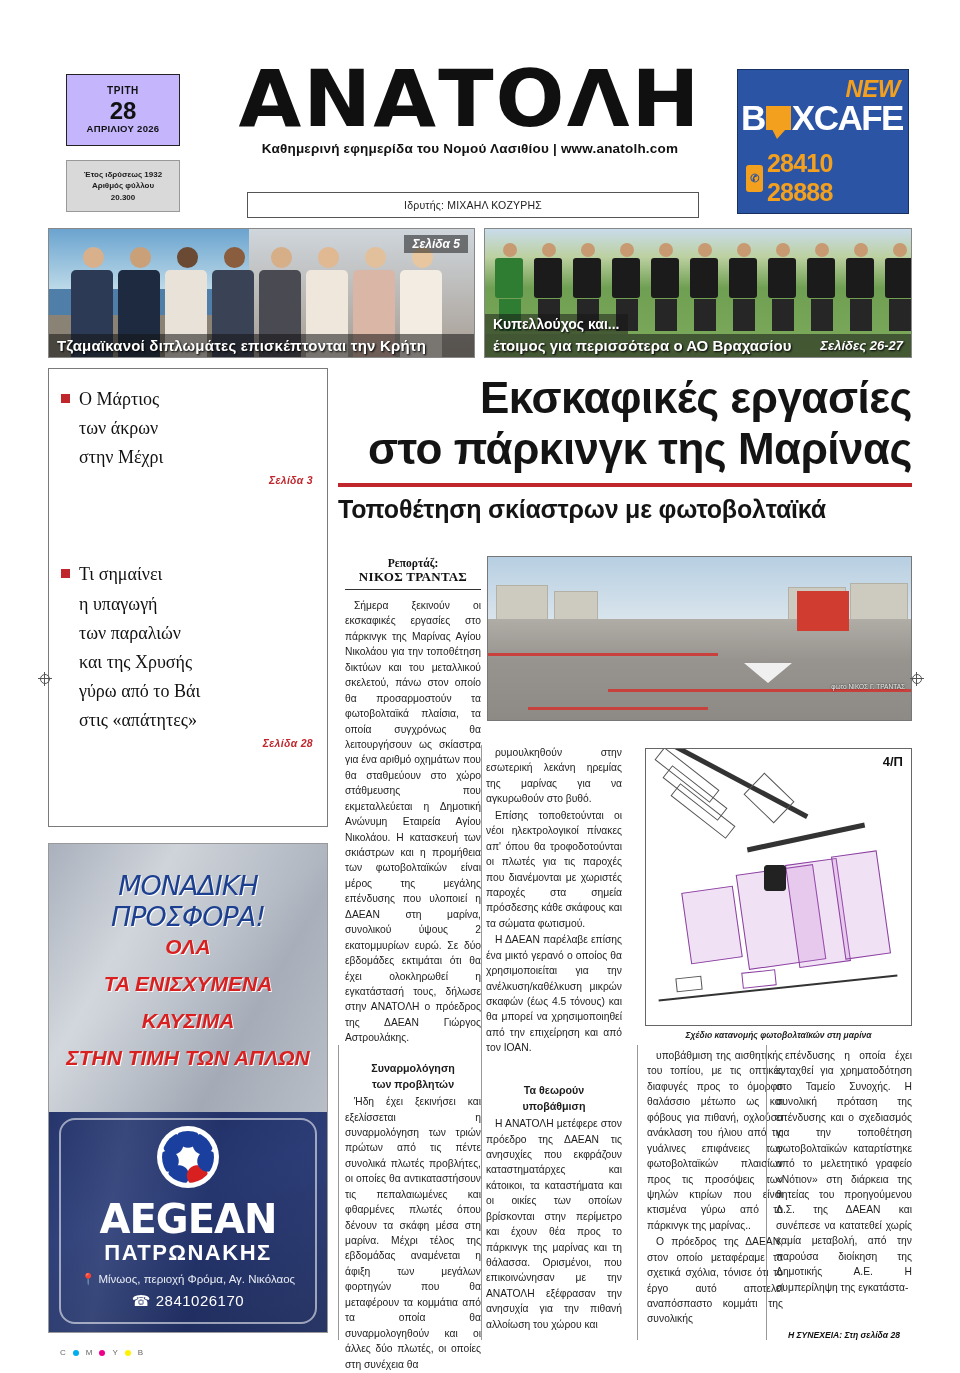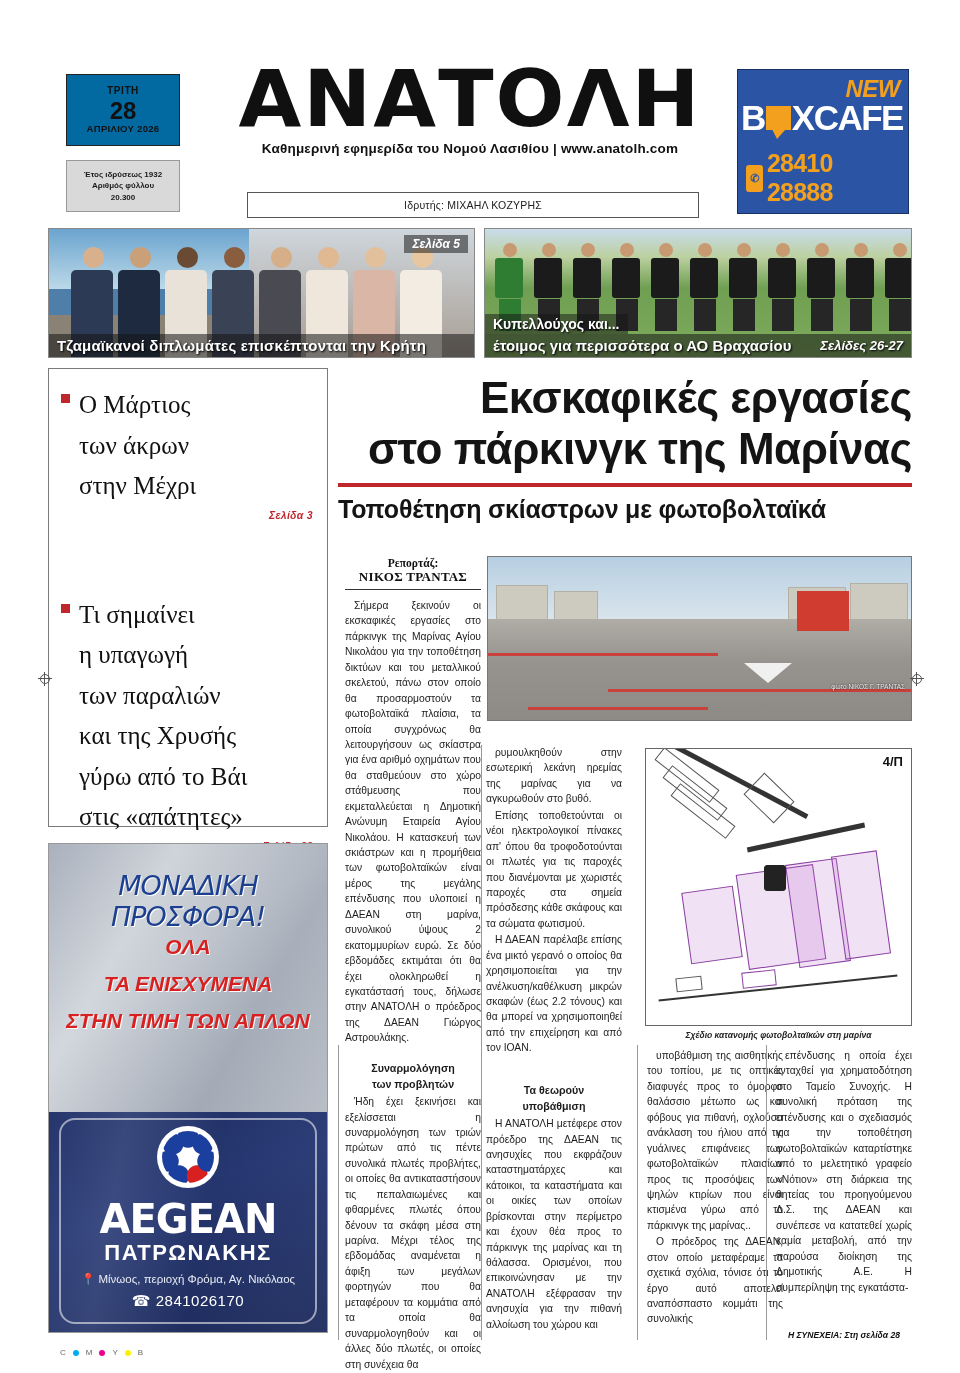--- a/index.html
+++ b/index.html
@@ -10,21 +10,21 @@
     color: #111;
     position: relative;
     overflow: hidden;
   }
   .page { position:absolute; inset:0; }
 
   
   .masthead { position:absolute; left:0; top:0; width:960px; height:225px; }
   .datebox {
     position:absolute; left:66px; top:74px; width:114px; height:72px;
-    border:1px solid #222; background:#0369a1;
+    border:1px solid #222; background:#c4b5fd;
     display:flex; flex-direction:column; align-items:center; justify-content:center;
     line-height:1.05;
   }
   .datebox .dow { font-size:10px; font-weight:bold; letter-spacing:.6px; }
   .datebox .day { font-size:24px; font-weight:bold; margin:1px 0 1px; }
   .datebox .my  { font-size:9.5px; font-weight:bold; letter-spacing:.3px;text-align:center; }
   .foundbox {
     position:absolute; left:66px; top:160px; width:114px; height:52px;
     border:1px solid #999; background:#d9d9d9;
     display:flex; flex-direction:column; align-items:center; justify-content:center;
@@ -129,21 +129,21 @@
   .pg-inline { font-size:13px; font-style:italic; font-weight:bold; }
 
   
   .sidebar { position:absolute; left:48px; top:368px; width:280px; height:459px;
              border:1px solid #7a7a7a; background:#fff; padding:16px 14px 10px 12px; }
   .teaser { margin-bottom:22px; position:relative; }
   .teaser .bullet {
     position:absolute; left:0; top:9px; width:9px; height:9px; background:#c0272d;
   }
   .teaser .ttext {
-    font-family:"Liberation Serif", serif; font-size:25px; line-height:1.62;
+    font-family:"Liberation Serif", serif; font-size:18px; line-height:1.62;
     color:#111; padding-left:18px;
   }
   .teaser .tpage {
     text-align:right; color:#c0272d; font-size:10.5px; font-weight:bold;
     font-style:italic; margin-top:2px; letter-spacing:.3px;
   }
   .t2 { margin-top:74px; }
 
   
   .aegean {
@@ -455,20 +455,21 @@
     </div>
   </div>
 
   <div class="aegean">
     <div class="ae-top">
       <div class="ae-topimg"></div>
       <div class="ae-offer">ΜΟΝΑΔΙΚΗ ΠΡΟΣΦΟΡΑ!</div>
       <div class="ae-lines">
         <div class="ae-l1">ΟΛΑ</div>
         <div class="ae-l2">ΤΑ ΕΝΙΣΧΥΜΕΝΑ</div>
+        <div class="ae-l3">ΚΑΥΣΙΜΑ</div>
         <div class="ae-l4">ΣΤΗΝ ΤΙΜΗ ΤΩΝ ΑΠΛΩΝ</div>
       </div>
     </div>
     <div class="ae-bot">
       <div class="ae-botimg"></div>
       <div class="ae-frame"></div>
       <div class="ae-rosette">
         <div class="ae-petals"></div>
       </div>
       <div class="ae-name">AEGEAN</div>
@@ -538,21 +539,21 @@
     <h4>
       <span>Συναρμολόγηση</span><br>
       <span>των προβλητών</span>
     </h4>
     <p>Ήδη έχει ξεκινήσει και εξελίσσεται η συναρμολόγηση των τριών πρώτων από τις πέντε συνολικά πλωτές προβλήτες, οι οποίες θα αντικαταστήσουν τις πεπαλαιωμένες και φθαρμένες πλωτές όπου δένουν τα σκάφη μέσα στη μαρίνα. Μέχρι τέλος της εβδομάδας αναμένεται η άφιξη των μεγάλων φορτηγών που θα μεταφέρουν τα κομμάτια από τα οποία θα συναρμολογηθούν και οι άλλες δύο πλωτές, οι οποίες στη συνέχεια θα</p>
   </div>
 
   <div class="col" id="col2">
     <p>ρυμουλκηθούν στην εσωτερική λεκάνη ηρεμίας της μαρίνας για να αγκυρωθούν στο βυθό.</p>
     <p>Επίσης τοποθετούνται οι νέοι ηλεκτρολογικοί πίνακες απ' όπου θα τροφοδοτούνται οι πλωτές για τις παροχές που διανέμονται με χωριστές παροχές στα σημεία πρόσδεσης κάθε σκάφους και τα σώματα φωτισμού.</p>
-    <p>Η ΔΑΕΑΝ παρέλαβε επίσης ένα μικτό γερανό ο οποίος θα χρησιμοποιείται για την ανέλκυση/καθέλκυση μικρών σκαφών (έως 2.2 τόνους) και θα μπορεί να χρησιμοποιηθεί από την επιχείρηση και από τον ΙΟΑΝ.</p>
+    <p>Η ΔΑΕΑΝ παρέλαβε επίσης ένα μικτό γερανό ο οποίος θα χρησιμοποιείται για την ανέλκυση/καθέλκυση μικρών σκαφών (έως 4.5 τόνους) και θα μπορεί να χρησιμοποιηθεί από την επιχείρηση και από τον ΙΟΑΝ.</p>
   </div>
 
   <div class="col" id="col2b">
     <h4>
       <span>Τα θεωρούν</span><br>
       <span>υποβάθμιση</span>
     </h4>
     <p>Η ΑΝΑΤΟΛΗ μετέφερε στον πρόεδρο της ΔΑΕΑΝ τις ανησυχίες που εκφράζουν καταστηματάρχες και κάτοικοι, τα καταστήματα και οι οικίες των οποίων βρίσκονται στην περίμετρο και έχουν θέα προς το πάρκινγκ της μαρίνας και τη θάλασσα. Ορισμένοι, που επικοινώνησαν με την ΑΝΑΤΟΛΗ εξέφρασαν την ανησυχία για την πιθανή αλλοίωση του χώρου και</p>
   </div>
 

